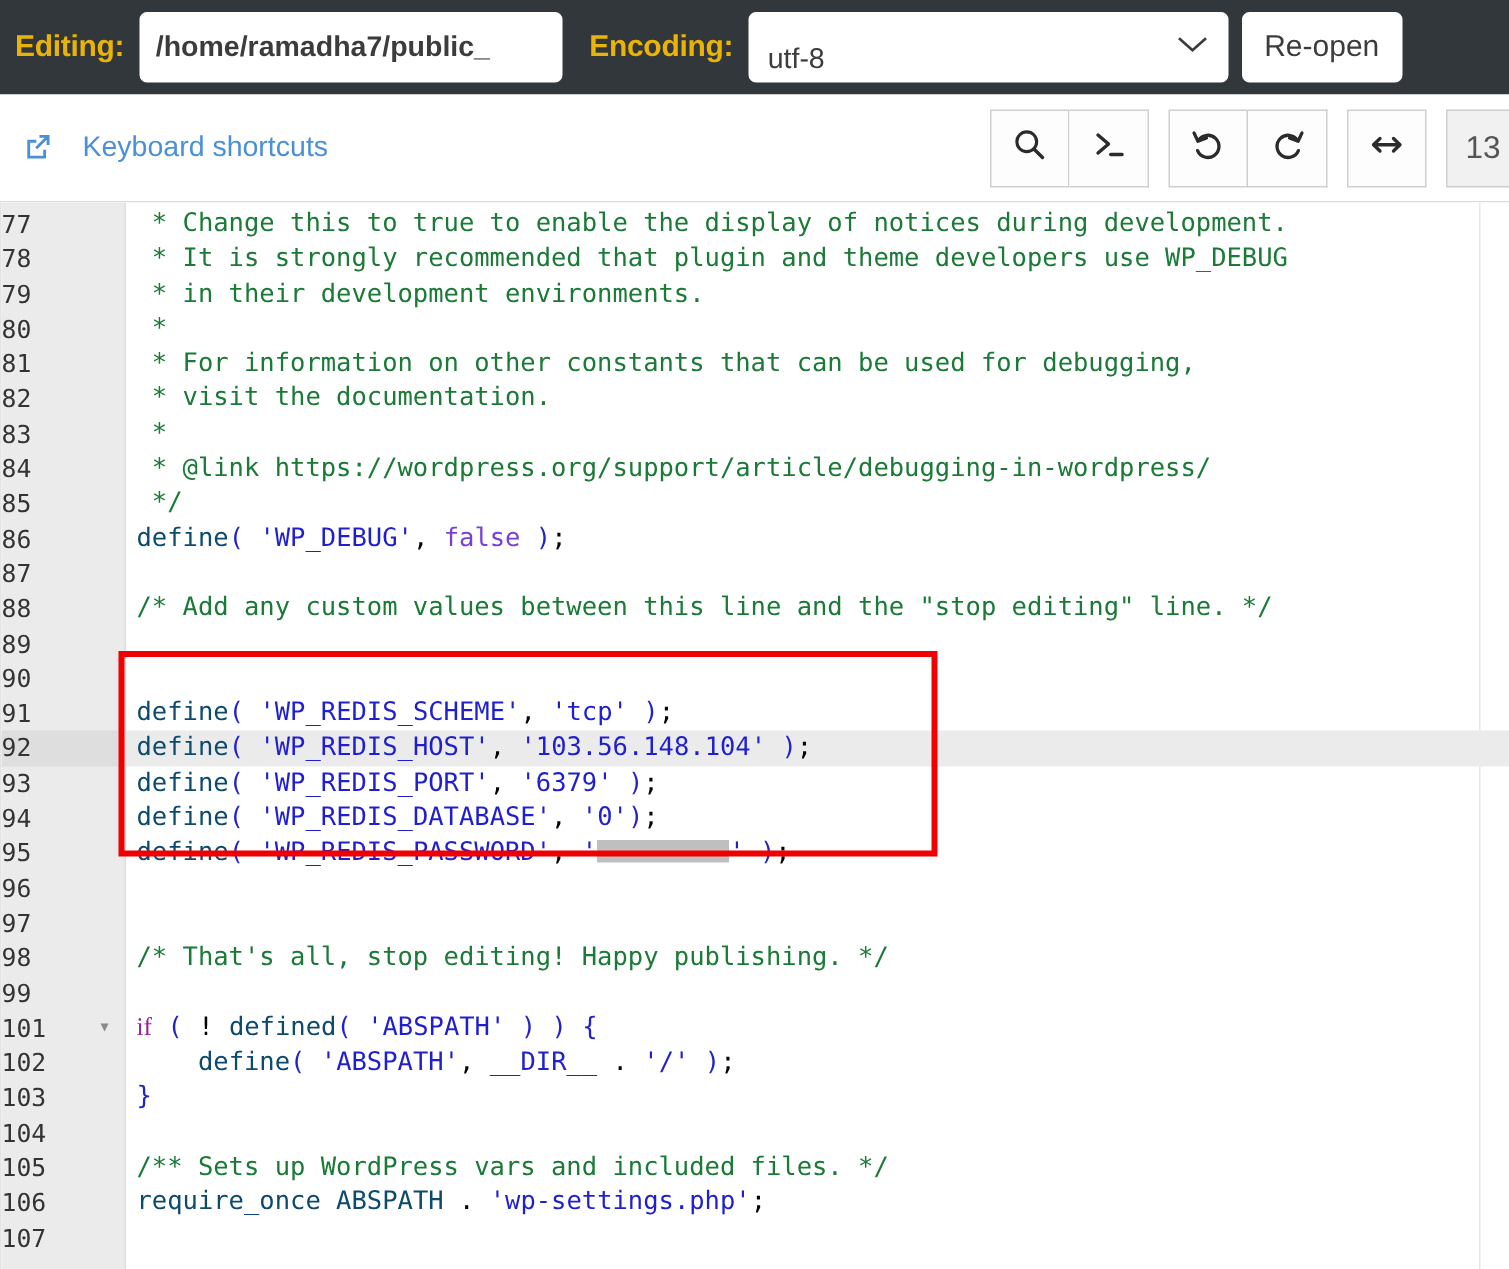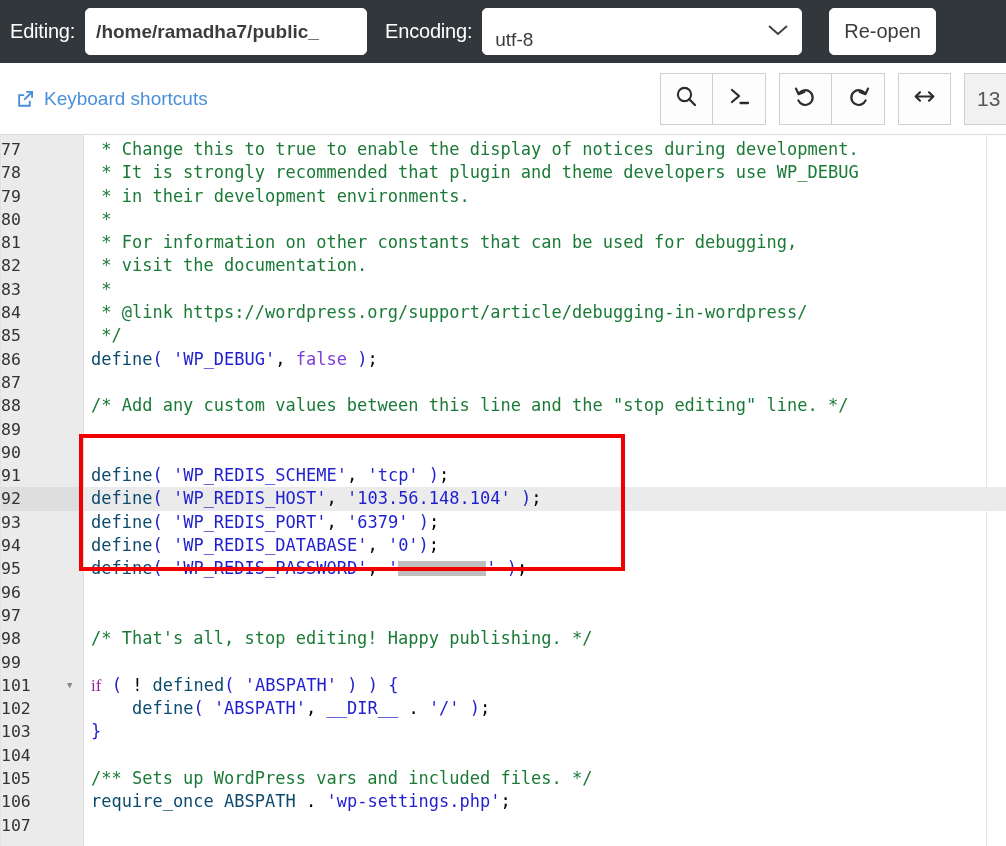--- a/index.html
+++ b/index.html
@@ -16,23 +16,23 @@
     height: 63px;
     background: #32373c;
     display: flex;
     align-items: center;
     padding: 0 0 0 10px;
     gap: 0;
     overflow: hidden;
     white-space: nowrap;
   }
   .hdr-label {
-    color: #ffffff;
+    color: #eab308;
     font-size: 20px;
-    font-weight: normal;
+    font-weight: bold;
     letter-spacing: -0.2px;
     margin-right: 10px;
     flex: none;
   }
   #file-path-input {
     width: 282px;
     height: 47px;
     background: #ffffff;
     border: 1px solid #ffffff;
     border-radius: 5px;
@@ -66,21 +66,21 @@
     -webkit-appearance: none;
   }
   #encoding-caret {
     position: absolute;
     right: 13px; top: 50%;
     transform: translateY(-50%);
     pointer-events: none;
     color: #3c3c3c;
   }
   #reopen-button {
-    margin-left: 27px;
+    margin-left: 9px;
     height: 47px;
     padding: 0 14px;
     background: #ffffff;
     border: 1px solid #ffffff;
     border-radius: 5px;
     color: #3c3c3c;
     font-size: 20px;
     font-family: "Liberation Sans", sans-serif;
     cursor: pointer;
     flex: none;
@@ -92,22 +92,22 @@
     background: #ffffff;
     border-bottom: 1px solid #dcdcdc;
     display: flex;
     align-items: center;
     padding: 0 0 0 16px;
     position: relative;
     overflow: hidden;
   }
   #shortcuts-link {
     display: flex;
-    align-items: center;
-    gap: 9px;
+    align-items: flex-start;
+    gap: 20px;
     color: #4a90d9;
     font-size: 19px;
     text-decoration: none;
     cursor: pointer;
   }
   #shortcuts-link svg { display: block; }
 
   #toolbar-buttons {
     position: absolute;
     right: -14px;

